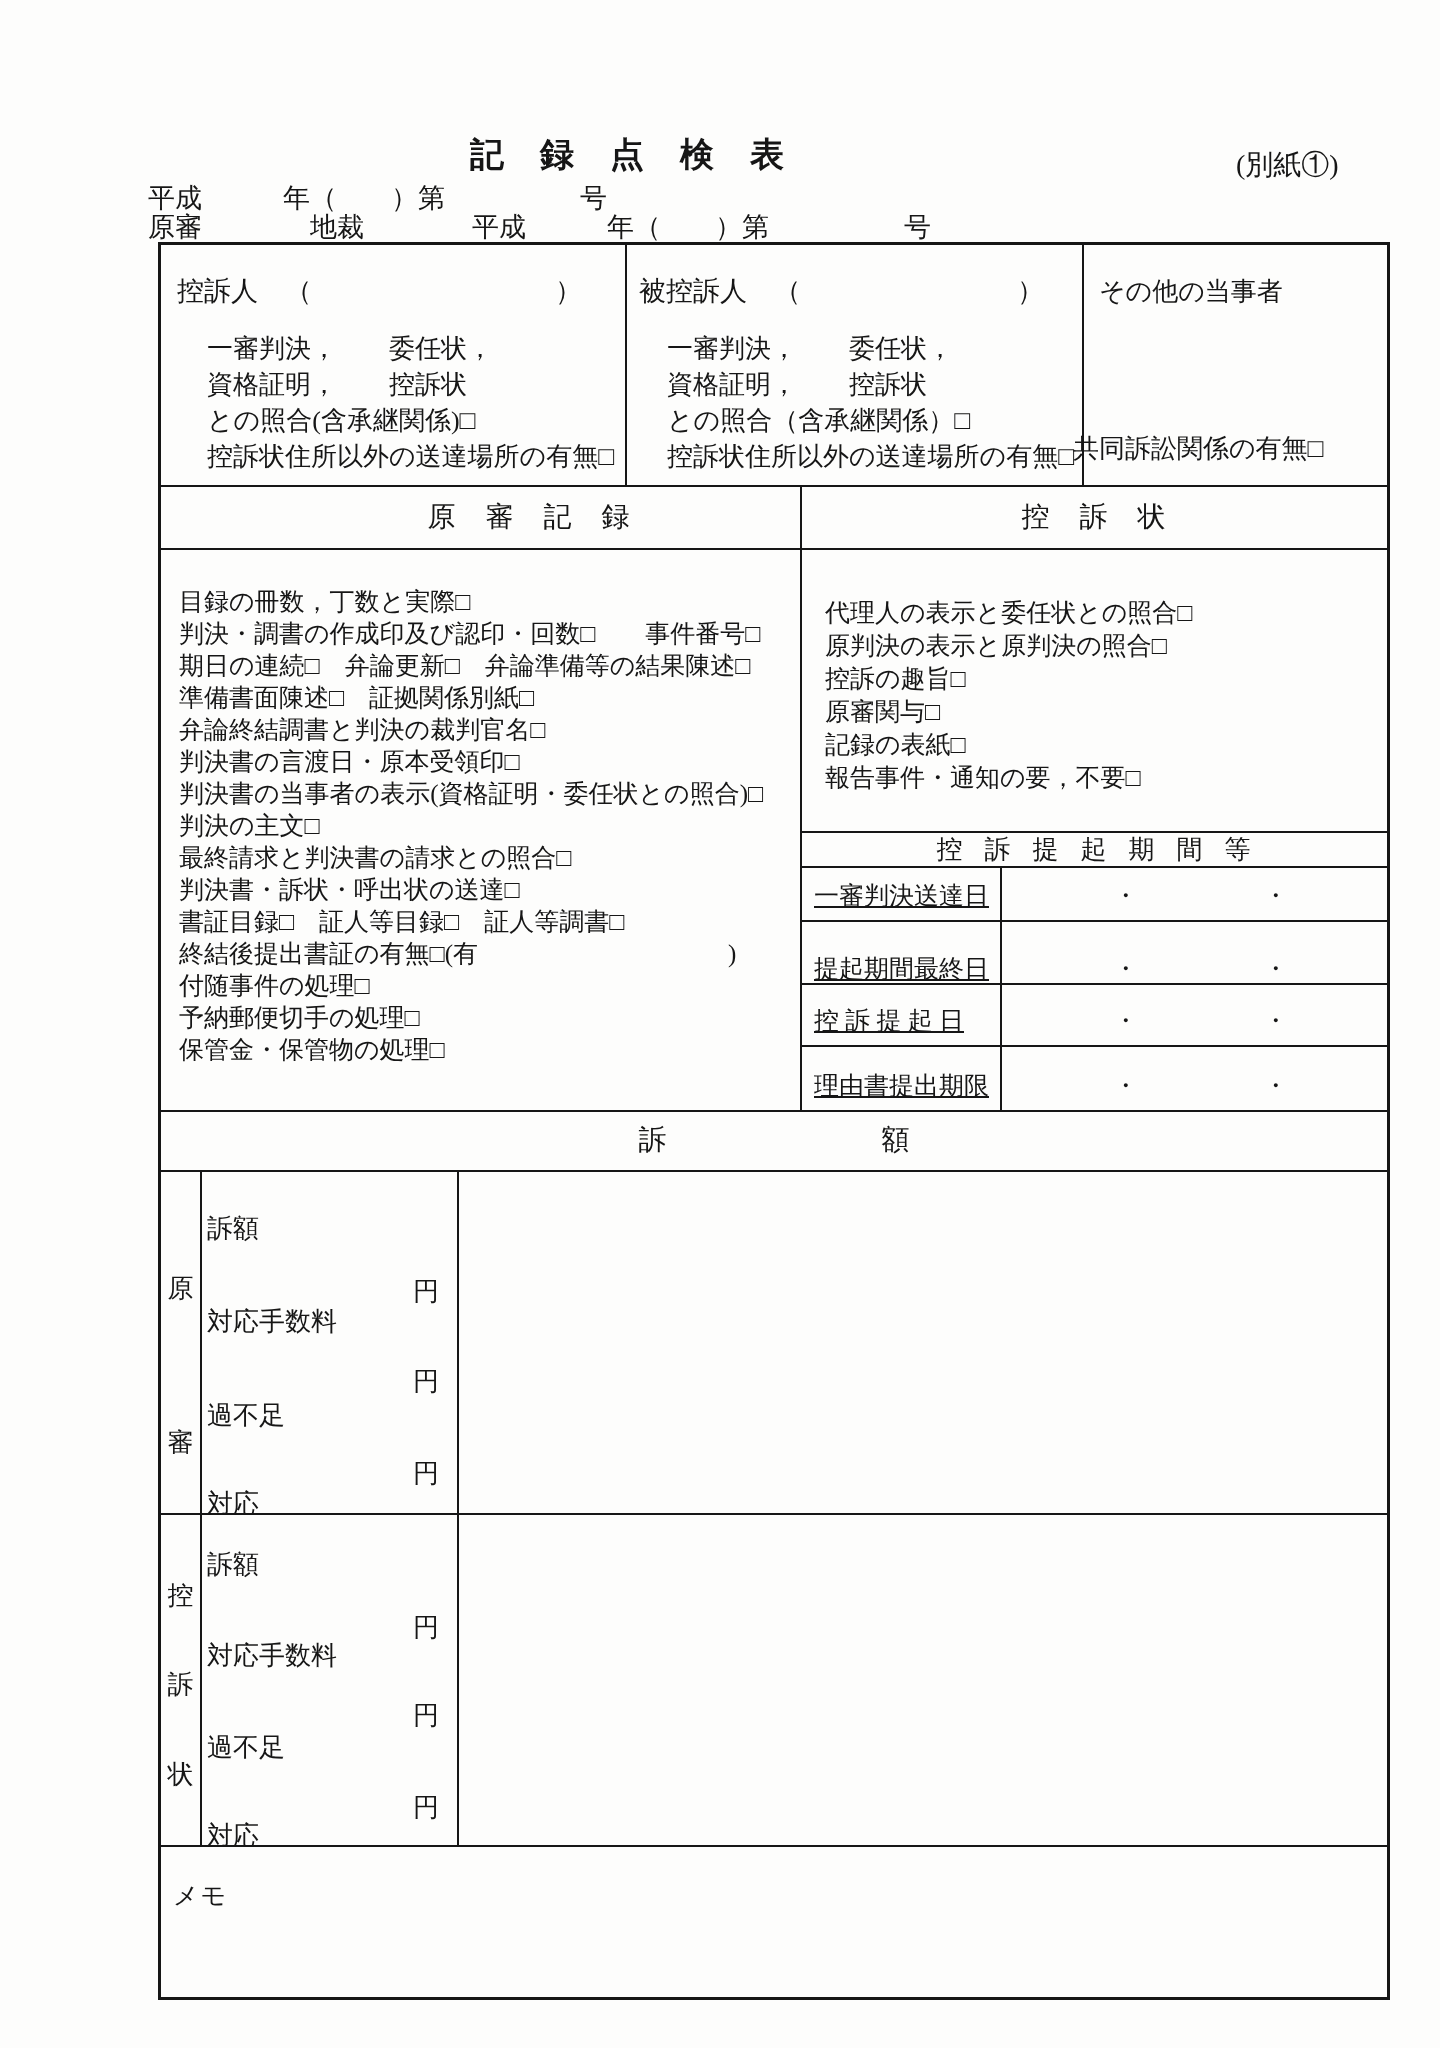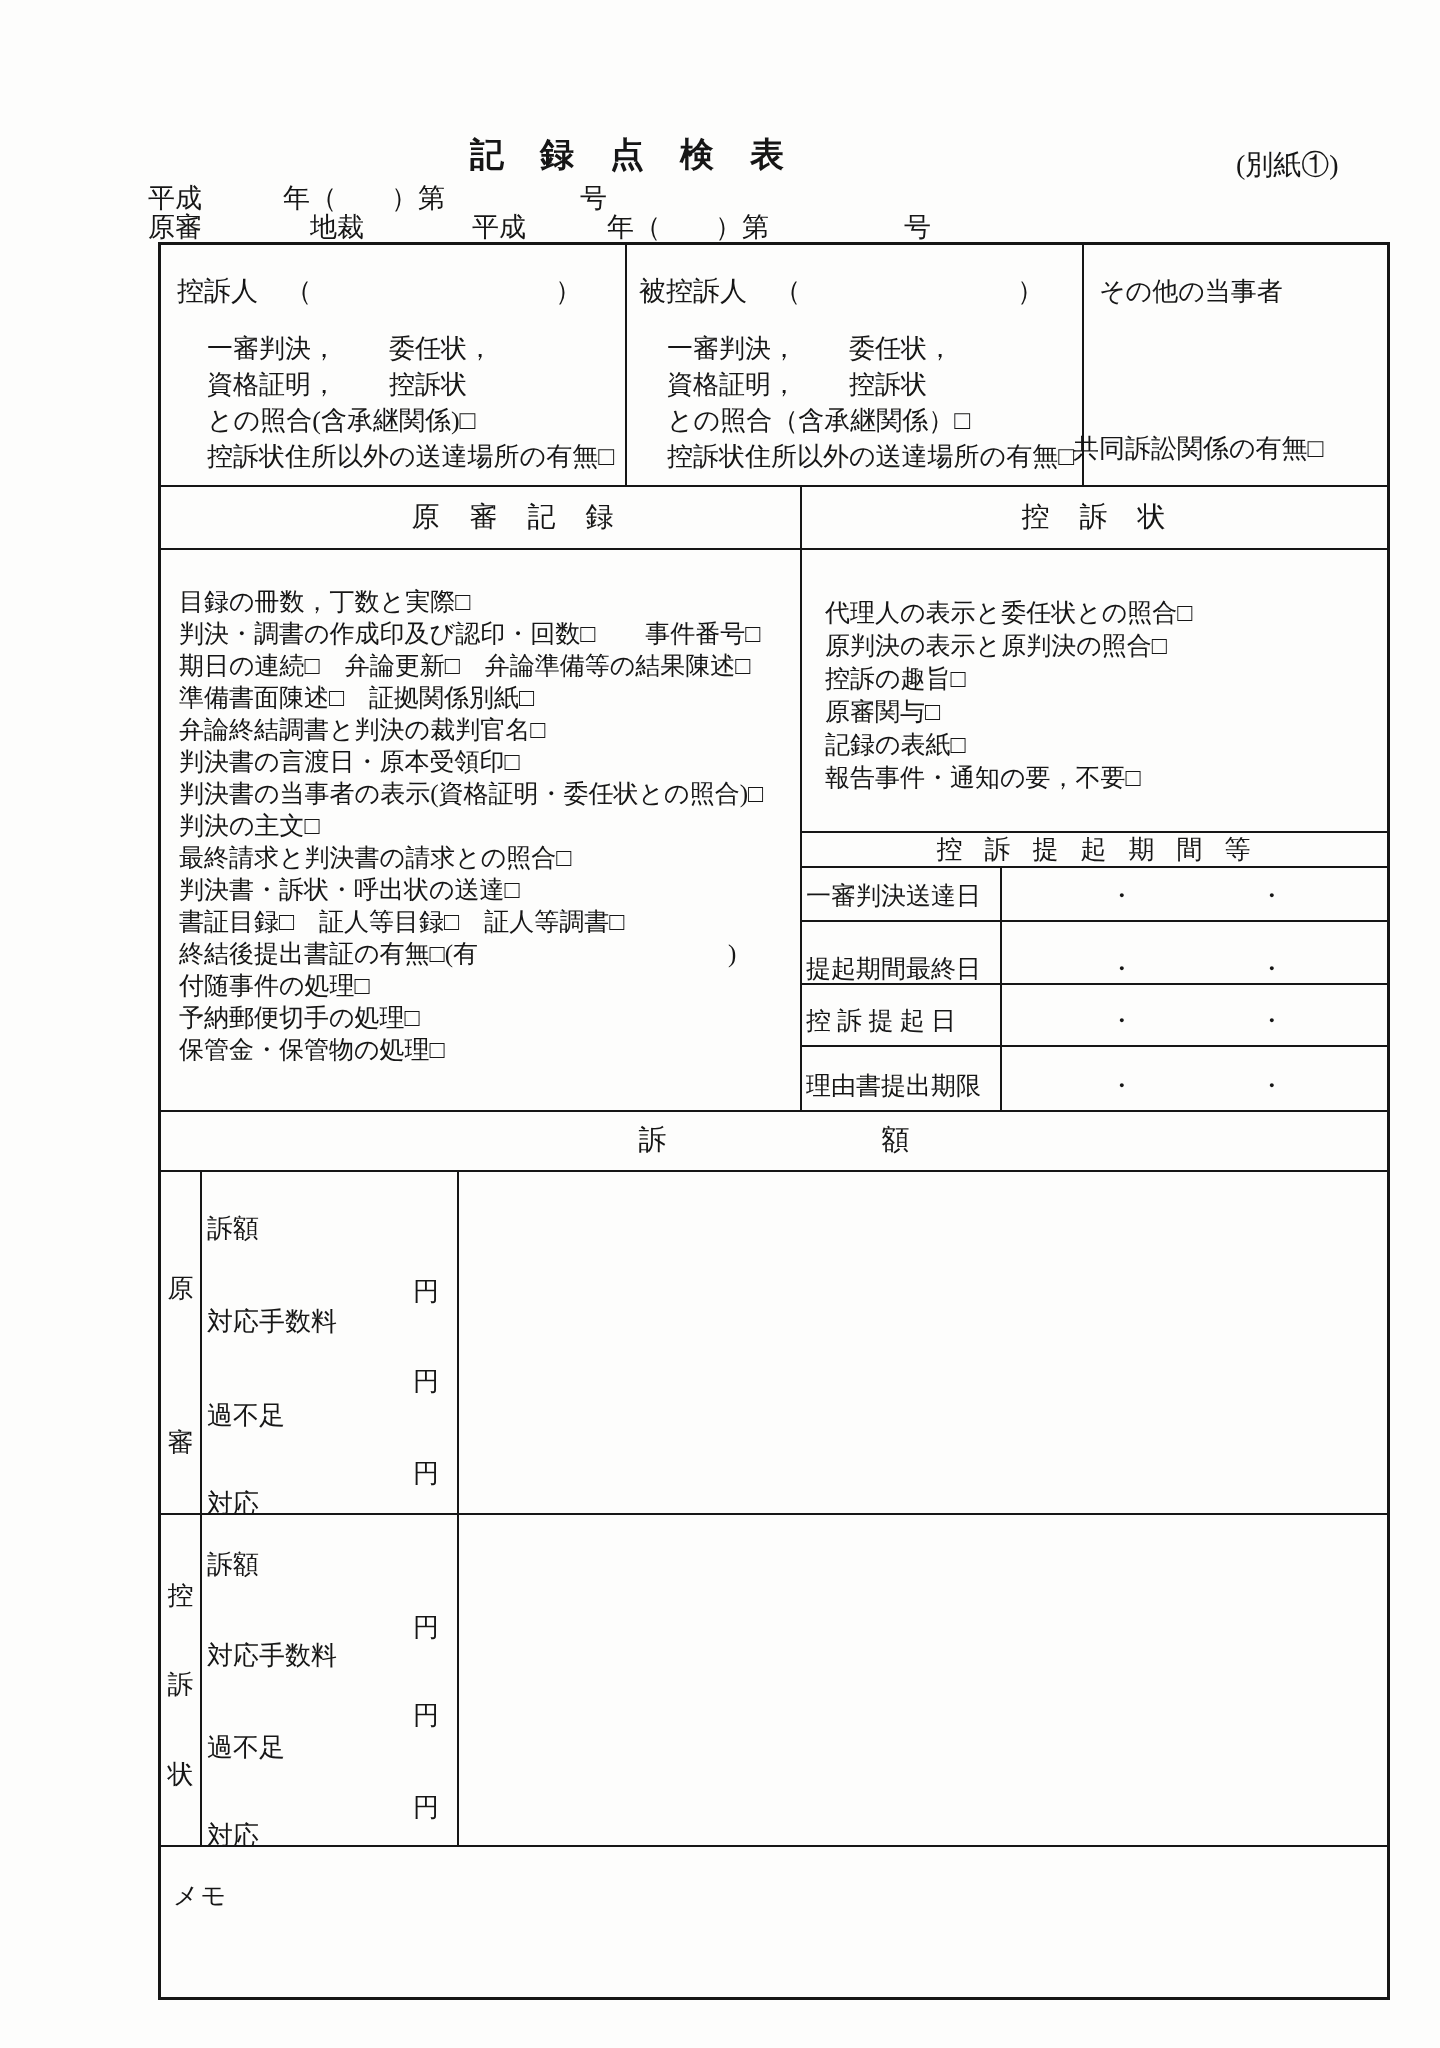--- a/index.html
+++ b/index.html
@@ -27,21 +27,21 @@
   .band-hdr span{font-size:28px;letter-spacing:30px;margin-right:-30px;}
 
   .list{font-size:25px;}
   .list div{white-space:nowrap;}
   .list-left{left:18px;top:341px;line-height:32px;}
   .list-right{left:657px;top:351px;line-height:33px;margin-left:7px;}
 
   .period-header{left:639px;top:588px;width:587px;height:33px;display:flex;align-items:center;justify-content:center;}
   .period-header span{font-size:26px;letter-spacing:22px;margin-right:-22px;}
   .p-row{position:absolute;left:639px;width:587px;display:flex;align-items:flex-end;}
-  .p-label{width:200px;padding:0 0 8px 6px;font-size:25px;white-space:nowrap;}
+  .p-label{width:200px;padding:0 0 8px 14px;font-size:25px;white-space:nowrap;text-decoration:underline;}
   .p-value{flex:1;text-align:center;padding-bottom:8px;font-size:25px;white-space:nowrap;}
 
   .claim-band{left:0;top:865px;width:100%;height:60px;display:flex;align-items:center;justify-content:center;}
   .claim-band span{font-size:28px;letter-spacing:215px;margin-right:-215px;}
 
   .amount-band{position:absolute;left:0;width:100%;}
   .side-char{position:absolute;left:0;width:39px;text-align:center;font-size:26px;}
   .flabel{position:absolute;left:46px;font-size:26px;white-space:nowrap;}
   .funit{position:absolute;left:252px;font-size:26px;}
 
@@ -90,21 +90,21 @@
     <div class="abs party-lines" style="left:506px;top:86px;">
       <div>一審判決，　　委任状，</div>
       <div>資格証明，　　控訴状</div>
       <div>との照合（含承継関係）□</div>
       <div>控訴状住所以外の送達場所の有無□</div>
     </div>
 
     <div class="abs cell-other-title" style="left:938px;top:14px;margin-top:15px;">その他の当事者</div>
     <div class="abs cell-other-footer" style="left:912px;top:186px;">共同訴訟関係の有無□</div>
 
-    <div class="band-hdr" style="left:0;width:639px;padding-left:32px;">
+    <div class="band-hdr" style="left:16px;width:639px;padding-left:32px;">
       <span>原審記録</span>
     </div>
     <div class="band-hdr" style="left:639px;width:587px;">
       <span>控訴状</span>
     </div>
 
     <div class="abs list list-left">
       <div>目録の冊数，丁数と実際□</div>
       <div>判決・調書の作成印及び認印・回数□　　事件番号□</div>
       <div>期日の連続□　弁論更新□　弁論準備等の結果陳述□</div>

